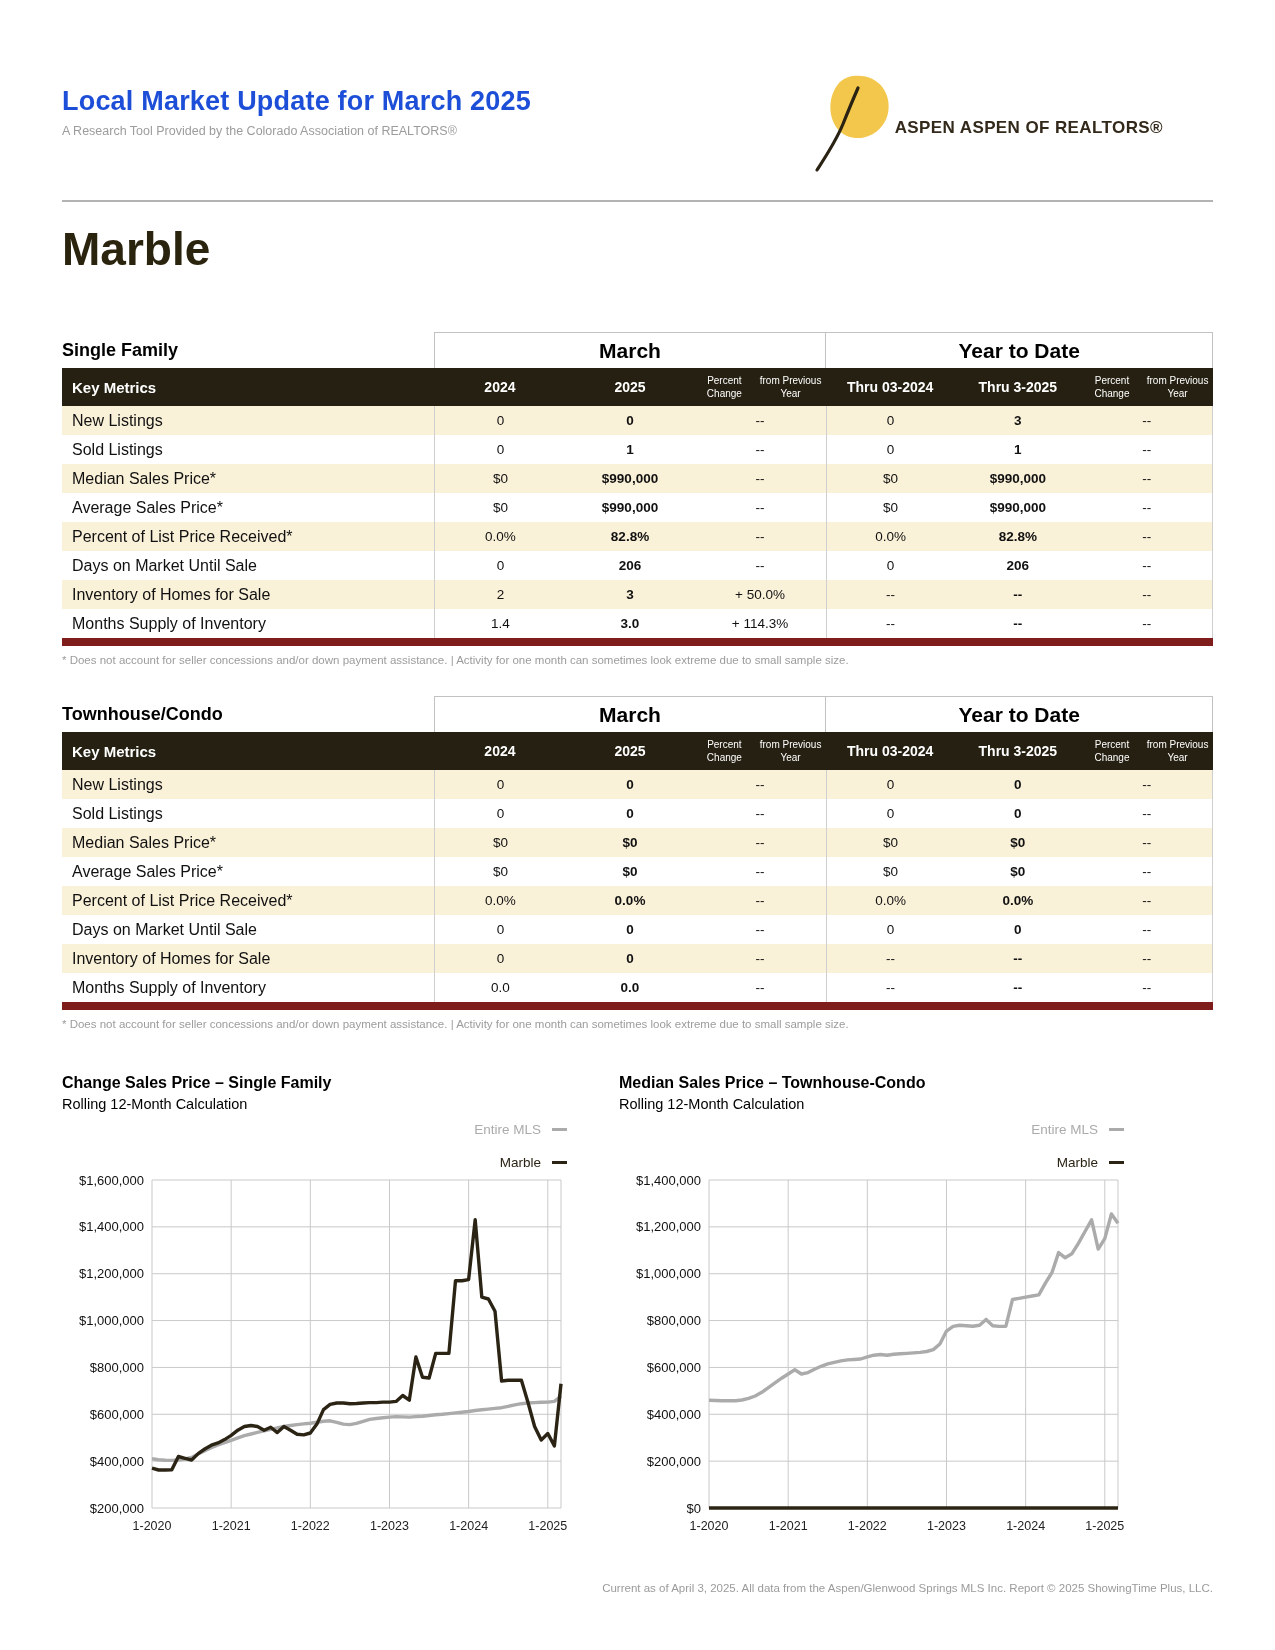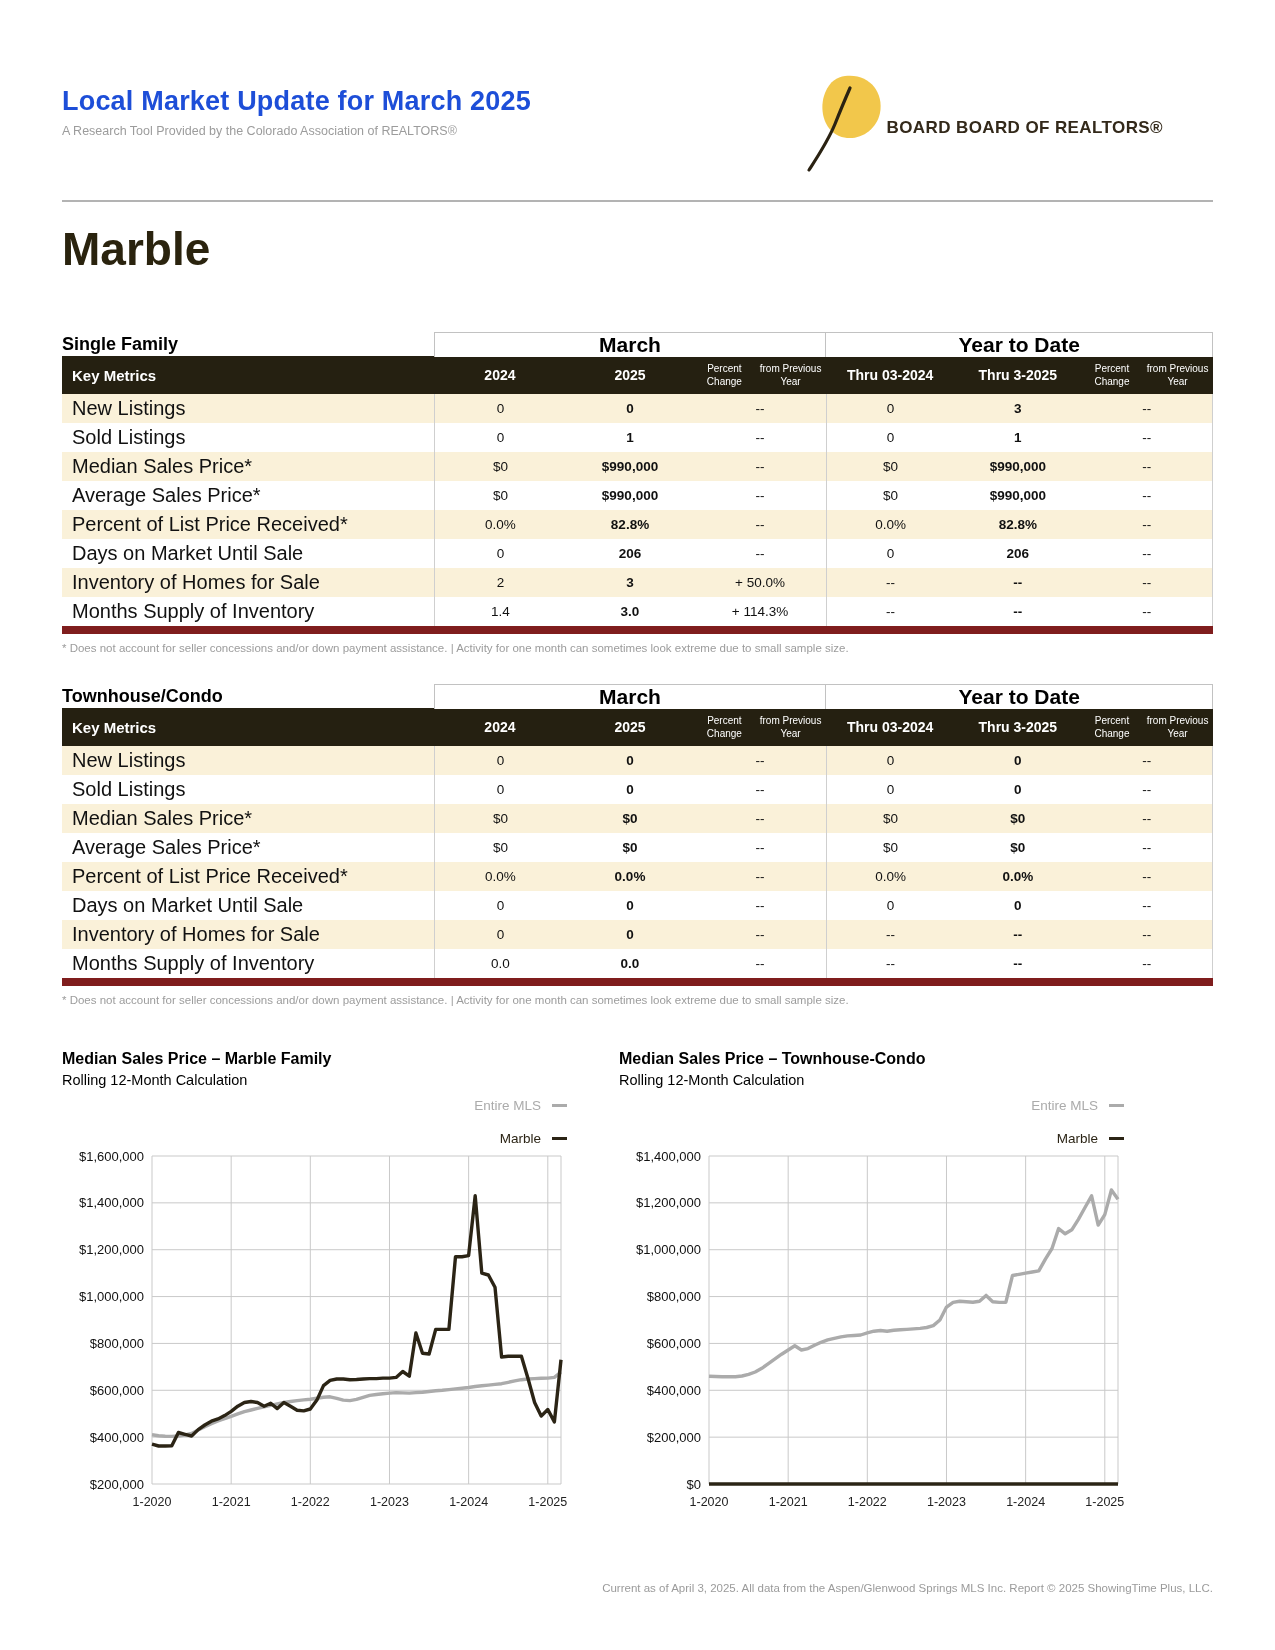--- a/index.html
+++ b/index.html
@@ -11,36 +11,36 @@
   .doc-title{font-size:27px;font-weight:bold;color:#1d4ed8;margin:0;letter-spacing:0.2px;}
   .doc-subtitle{font-size:12.5px;color:#9c9c9c;margin-top:7px;}
   .logo{display:flex;align-items:center;margin-top:-14px;margin-right:50px;}
   .logo-text{font-weight:bold;font-size:17px;color:#33291a;letter-spacing:0.4px;margin-left:2px;margin-top:8px;}
   .rule{border:none;border-top:2px solid #b3b3b3;margin:24px 0 0;}
   .area-title{font-size:46px;font-weight:bold;color:#2a230e;margin:20px 0 0;}
 
   
   .table-block{margin-top:56px;}
   .table-block.second{margin-top:30px;}
-  .grouprow{display:grid;grid-template-columns:32.3% 34.1% 33.6%;height:24px;}
+  .grouprow{display:grid;grid-template-columns:32.3% 34.1% 33.6%;height:36px;}
   .sec{display:flex;align-items:center;font-size:18px;font-weight:bold;color:#000;}
   .grp{display:flex;align-items:center;justify-content:center;font-size:21px;font-weight:bold;color:#000;
        border:1px solid #c2c2c2;border-bottom:none;background:#fff;}
   .grp+.grp{border-left:none;}
   .headrow{display:grid;grid-template-columns:32.3% 11.5% 11.1% 11.5% 11.1% 11.1% 11.4%;
            background:#252011;color:#fff;height:38px;}
   .headrow>div{display:flex;align-items:center;justify-content:center;text-align:center;}
   .hm{justify-content:flex-start !important;padding-left:10px;font-weight:bold;font-size:15px;}
   .hc{font-weight:bold;font-size:14px;}
   .hp{font-size:10px;line-height:1.3;font-weight:normal;}
   .drow{display:grid;grid-template-columns:32.3% 11.5% 11.1% 11.5% 11.1% 11.1% 11.4%;height:29px;background:#fff;}
   .drow.odd{background:#faf1d9;}
   .drow.last{border-bottom:8px solid #7f1d1d;}
   .drow>div{display:flex;align-items:center;justify-content:center;font-size:13.5px;color:#111;}
-  .drow .lab{justify-content:flex-start;padding-left:10px;font-size:20px;}
+  .drow .lab{justify-content:flex-start;padding-left:10px;font-size:16px;}
   .drow .b{font-weight:bold;}
   .sepl{border-left:1px solid #cfcfcf;}
   .sepr{border-right:1px solid #cfcfcf;}
   .footnote{margin-top:8px;font-size:11.5px;color:#9c9c9c;}
 
   
   .charts-row{display:flex;gap:52px;margin-top:44px;}
   .chart-col{width:505px;}
   .chart-title{font-size:16px;font-weight:bold;color:#000;}
   .chart-sub{font-size:14.5px;margin-top:4px;color:#000;}
@@ -59,21 +59,21 @@
   <div class="header">
     <div class="title-block">
       <h1 class="doc-title">Local Market Update for March 2025</h1>
       <div class="doc-subtitle">A Research Tool Provided by the Colorado Association of REALTORS®</div>
     </div>
     <div class="logo">
       <svg width="92" height="104" viewBox="0 0 92 104">
         <path id="leafShape" d="M52,4 C76,1 91,20 87,41 C83,60 63,71 46,64 C30,57 26,36 32,21 C37,9 44,5 52,4 Z" fill="#F2C74B"></path>
         <path id="leafStem" d="M57,16 C50,32 46,42 42,52 C35,69 27,81 16,98" fill="none" stroke="#2a2212" stroke-width="3.2" stroke-linecap="round"></path>
       </svg>
-      <div class="logo-text">BOARD BOARD OF REALTORS®</div>
+      <div class="logo-text">ASPEN ASPEN OF REALTORS®</div>
     </div>
   </div>
 
   <hr class="rule">
 
   <div class="area-title">Marble</div>
 
   <div class="table-block" id="table-0">
       <div class="grouprow">
         <div class="sec">Single Family</div>
@@ -259,21 +259,21 @@
         <div class="val b">0.0</div>
         <div class="val">--</div>
         <div class="val sepl">--</div>
         <div class="val b">--</div>
         <div class="val sepr">--</div>
       </div>
       <div class="footnote">* Does not account for seller concessions and/or down payment assistance.  |  Activity for one month can sometimes look extreme due to small sample size.</div>
     </div>
 
   <div class="charts-row">
-    <div class="chart-col" id="chart-0"><div class="chart-title">Median Sales Price – Marble Family</div><div class="chart-sub">Rolling 12-Month Calculation</div><div class="legend">
+    <div class="chart-col" id="chart-0"><div class="chart-title">Change Sales Price – Single Family</div><div class="chart-sub">Rolling 12-Month Calculation</div><div class="legend">
           <div class="legend-item">
             <span style="color: rgb(171, 171, 171);">Entire MLS</span>
             <span class="legend-dash" style="background: rgb(171, 171, 171);"></span>
           </div>
           <div class="legend-item">
             <span style="color: rgb(43, 36, 21);">Marble</span>
             <span class="legend-dash" style="background: rgb(43, 36, 21);"></span>
           </div>
         </div><svg width="505" height="372" viewBox="0 0 505 372">
           <line x1="90" y1="338" x2="499" y2="338" stroke="#c9c9c9" stroke-width="1"></line>

